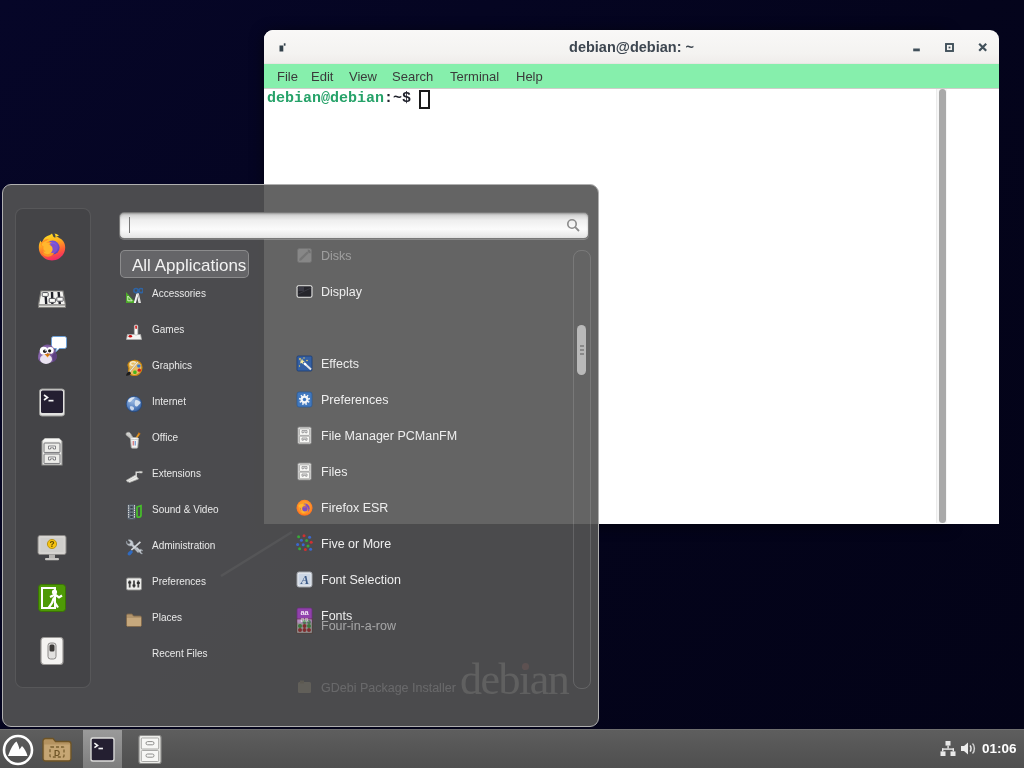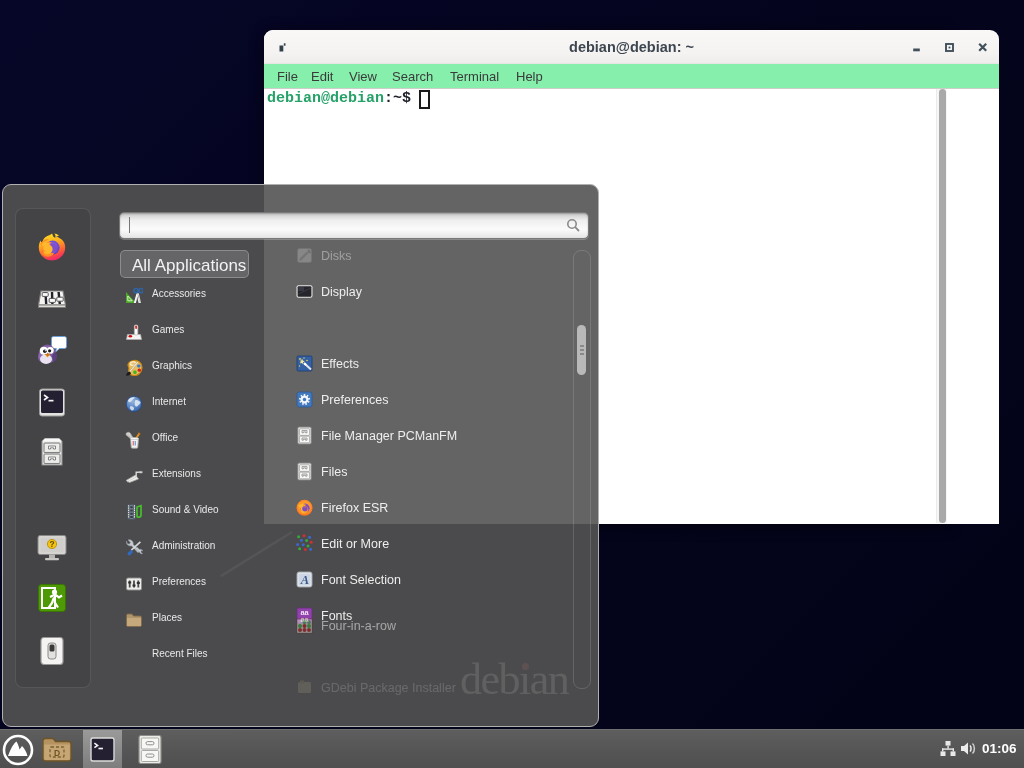--- a/index.html
+++ b/index.html
@@ -434,21 +434,21 @@
             <circle cx="11.6" cy="6.6" r="1.5" fill="#38a838"></circle>
             <circle cx="16.2" cy="8.2" r="1.5" fill="#d03030"></circle>
             <circle cx="2.6" cy="10.4" r="1.5" fill="#3a68d0"></circle>
             <circle cx="8.2" cy="10.8" r="1.5" fill="#3a68d0"></circle>
             <circle cx="13" cy="12" r="1.5" fill="#38a838"></circle>
             <circle cx="4.6" cy="14.8" r="1.5" fill="#38a838"></circle>
             <circle cx="10.4" cy="15.6" r="1.5" fill="#d03030"></circle>
             <circle cx="15.6" cy="15.2" r="1.5" fill="#3a68d0"></circle>
           </g>
         </svg>
-        <span class="at">Edit or More</span>
+        <span class="at">Five or More</span>
       </div>
     <div class="app" style="top:385px">
         <svg class="ai" viewBox="0 0 19 19">
           <rect x="2" y="2" width="15" height="15" rx="2" fill="#eef0f3"></rect>
           <rect x="2" y="2" width="15" height="15" rx="2" fill="none" stroke="#9aa0a8" stroke-width="1"></rect>
           <rect x="3.4" y="3.4" width="12.2" height="12.2" rx="1" fill="#ccd6e4"></rect>
           <text x="10" y="14.2" font-family="Liberation Serif,serif" font-size="12.5" font-style="italic" font-weight="bold" fill="#3c5a88" text-anchor="middle">A</text>
         </svg>
         <span class="at">Font Selection</span>
       </div>

